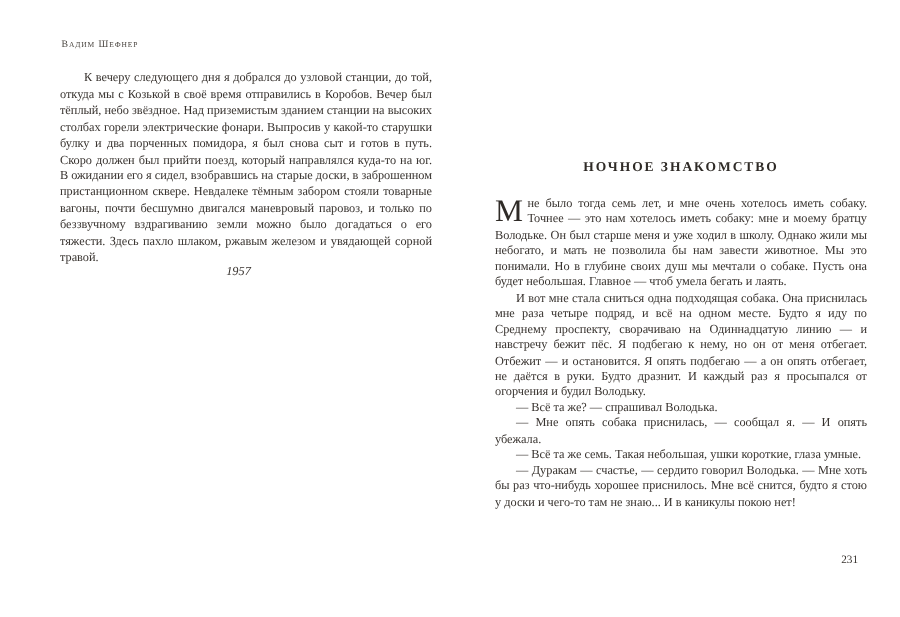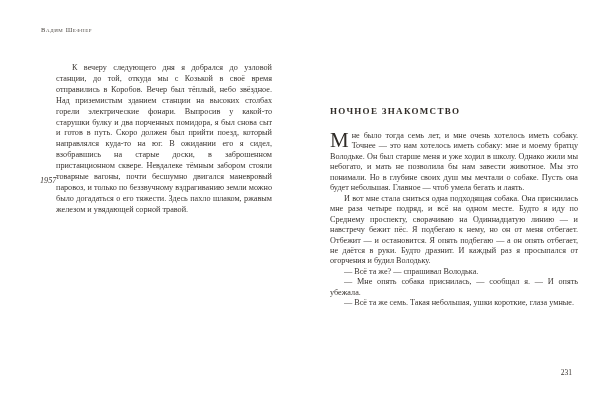--- a/index.html
+++ b/index.html
@@ -34,37 +34,38 @@
     left: 40px;
     top: 47px;
     width: 248px;
     font-size: 8.2px;
     line-height: 10.9px;
     text-align: justify;
     hyphens: auto;
   }
   .left-text .para {
     text-indent: 16px;
-    margin: 16px;
+    margin: 0;
   }
   .date-line {
     position: absolute;
     left: 40px;
     top: 176px;
     width: 238px;
-    text-align: left;
+    text-align: center;
     font-style: italic;
     font-size: 8.2px;
     color: #38332f;
   }
   .chapter-title {
     position: absolute;
     left: 330px;
     top: 106px;
     width: 248px;
+    text-align: center;
     font-weight: bold;
     font-size: 9px;
     letter-spacing: 1.3px;
     color: #2f2b27;
     white-space: nowrap;
   }
   .right-text {
     position: absolute;
     left: 330px;
     top: 131px;
@@ -115,17 +116,18 @@
   <div class="chapter-title">НОЧНОЕ ЗНАКОМСТВО</div>
 
   <div class="right-text">
     <p class="para first">
       <span class="dropcap">М</span><span>не было тогда семь лет, и мне очень хотелось иметь собаку. Точнее — это нам хотелось иметь собаку: мне и моему братцу Володьке. Он был старше меня и уже ходил в школу. Однако жили мы небогато, и мать не позволила бы нам завести животное. Мы это понимали. Но в глубине своих душ мы мечтали о собаке. Пусть она будет небольшая. Главное — чтоб умела бегать и лаять.</span>
     </p>
     <p class="para">И вот мне стала сниться одна подходящая собака. Она приснилась мне раза четыре подряд, и всё на одном месте. Будто я иду по Среднему проспекту, сворачиваю на Одиннадцатую линию — и навстречу бежит пёс. Я подбегаю к нему, но он от меня отбегает. Отбежит — и остановится. Я опять подбегаю — а он опять отбегает, не даётся в руки. Будто дразнит. И каждый раз я просыпался от огорчения и будил Володьку.</p>
     <p class="para">— Всё та же? — спрашивал Володька.</p>
     <p class="para">— Мне опять собака приснилась, — сообщал я. — И опять убежала.</p>
     <p class="para">— Всё та же семь. Такая небольшая, ушки короткие, глаза умные.</p>
+    <p class="para">— Дуракам — счастье, — сердито говорил Володька. — Мне хоть бы раз что-нибудь хорошее приснилось. Мне всё снится, будто я стою у доски и чего-то там не знаю... И в каникулы покою нет!</p>
   </div>
 
   <div class="page-number">231</div>
 
 </div>
 
 </body></html>

